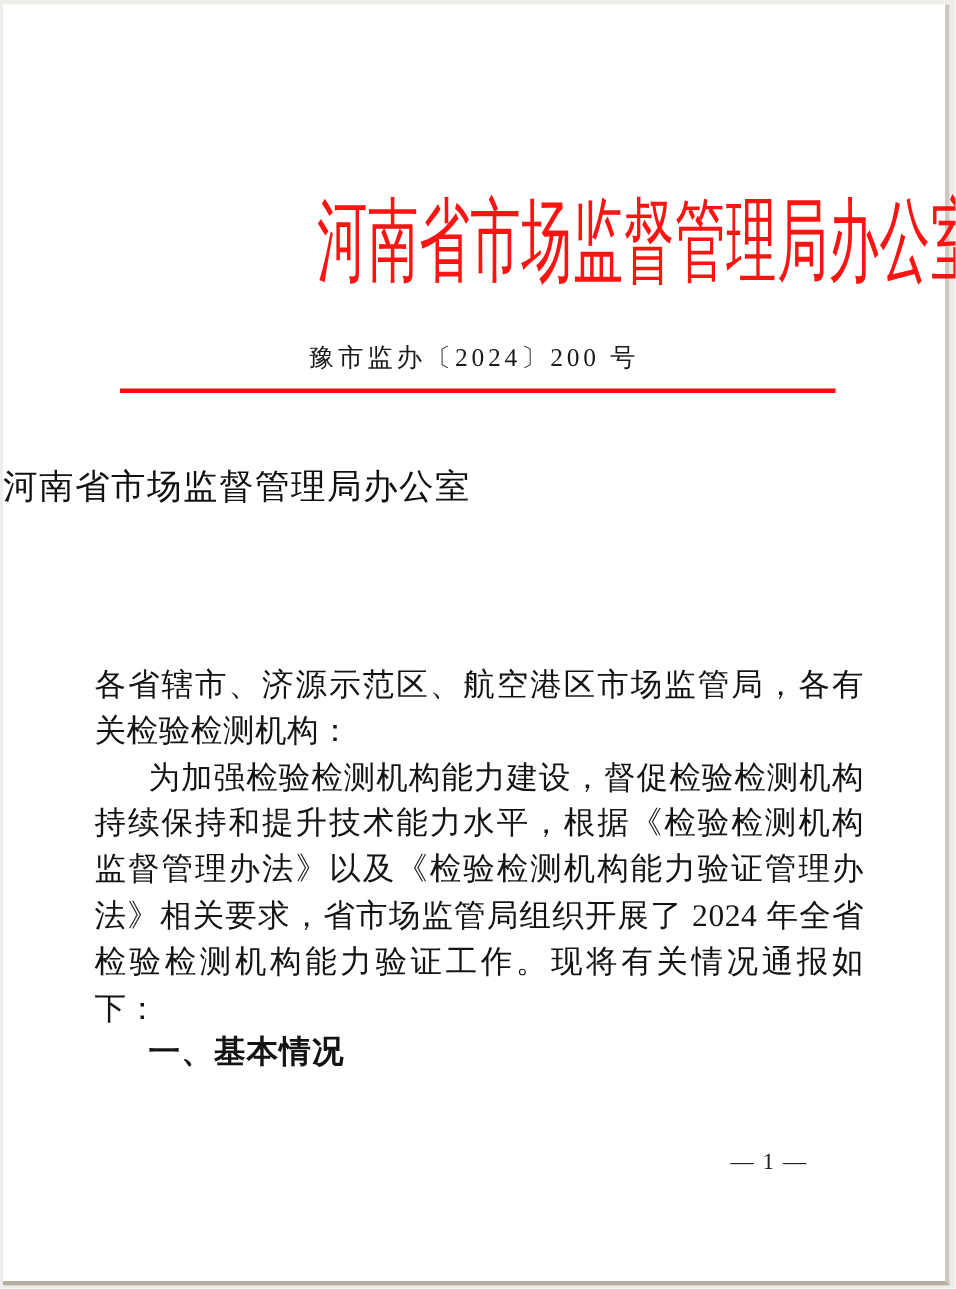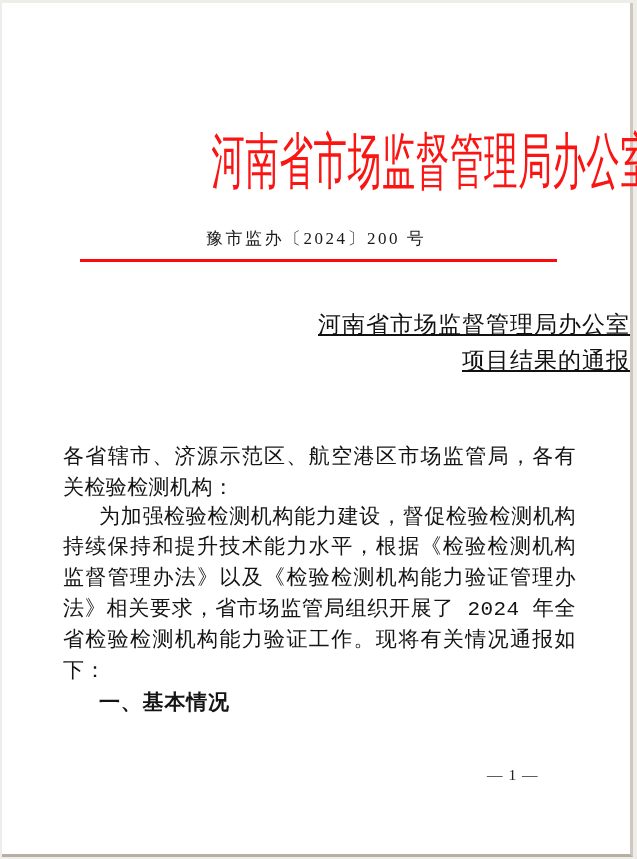--- a/index.html
+++ b/index.html
@@ -43,39 +43,38 @@
   }
   .red-rule{
     position:absolute;
     top:256px; left:78px;
     width:477px; height:3px;
     background:#fb0b0b;
   }
   .doc-title{
     position:absolute;
     top:304px; left:0; width:100%;
-    text-align:right;
+    text-align:left;
     font-size:23px;
     line-height:36px;
     color:#111;
     letter-spacing:1px;
-    text-decoration:underline;
   }
   .body-text{
     position:absolute;
     top:438px; left:61px;
     width:513px;
     font-size:21px;
     line-height:30.8px;
     color:#141414;
     text-align:justify;
     letter-spacing:0.4px;
   }
   .body-text p{margin:0;}
-  .indent{text-indent:36px;font-family:Liberation Mono, monospace;}
+  .indent{text-indent:36px;}
   .section-heading{
     font-weight:bold;
     font-family:Liberation Sans, sans-serif;
     letter-spacing:0.8px;
   }
   .page-number{
     position:absolute;
     top:763px; left:485px;
     font-size:15.5px;
     color:#222;
@@ -90,21 +89,20 @@
   <div class="red-header">
     <span class="stretch">河南省市场监督管理局办公室文件</span>
   </div>
 
   <div class="doc-number">豫市监办〔2024〕200 号</div>
 
   <div class="red-rule"></div>
 
   <div class="doc-title">
     <div>河南省市场监督管理局办公室</div>
-    <div>项目结果的通报</div>
   </div>
 
   <div class="body-text">
     <p>各省辖市、济源示范区、航空港区市场监管局，各有关检验检测机构：</p>
     <p class="indent">为加强检验检测机构能力建设，督促检验检测机构持续保持和提升技术能力水平，根据《检验检测机构监督管理办法》以及《检验检测机构能力验证管理办法》相关要求，省市场监管局组织开展了 2024 年全省检验检测机构能力验证工作。现将有关情况通报如下：</p>
     <p class="indent section-heading">一、基本情况</p>
   </div>
 
   <div class="page-number">— 1 —</div>
 

